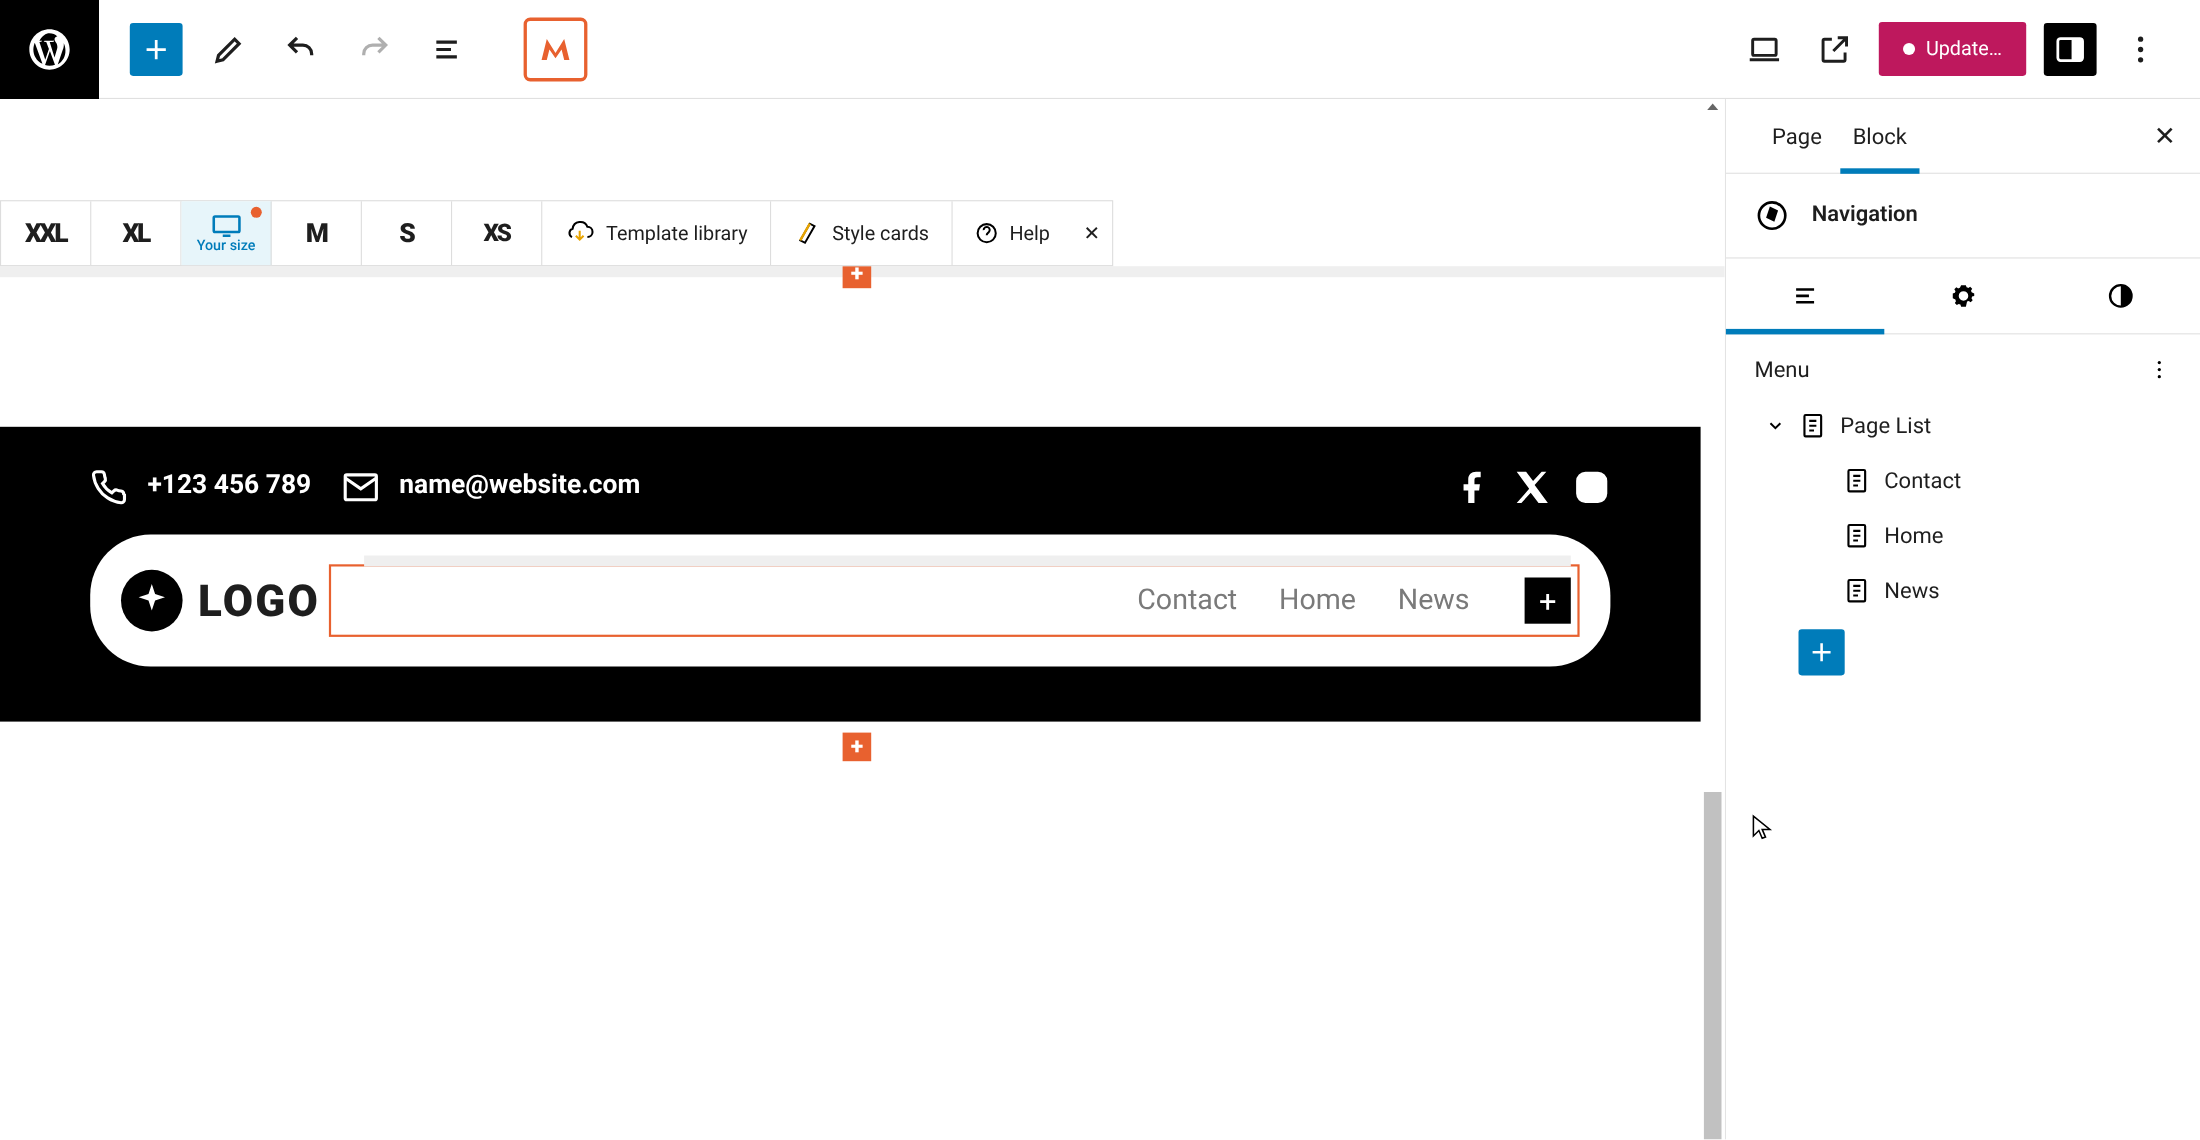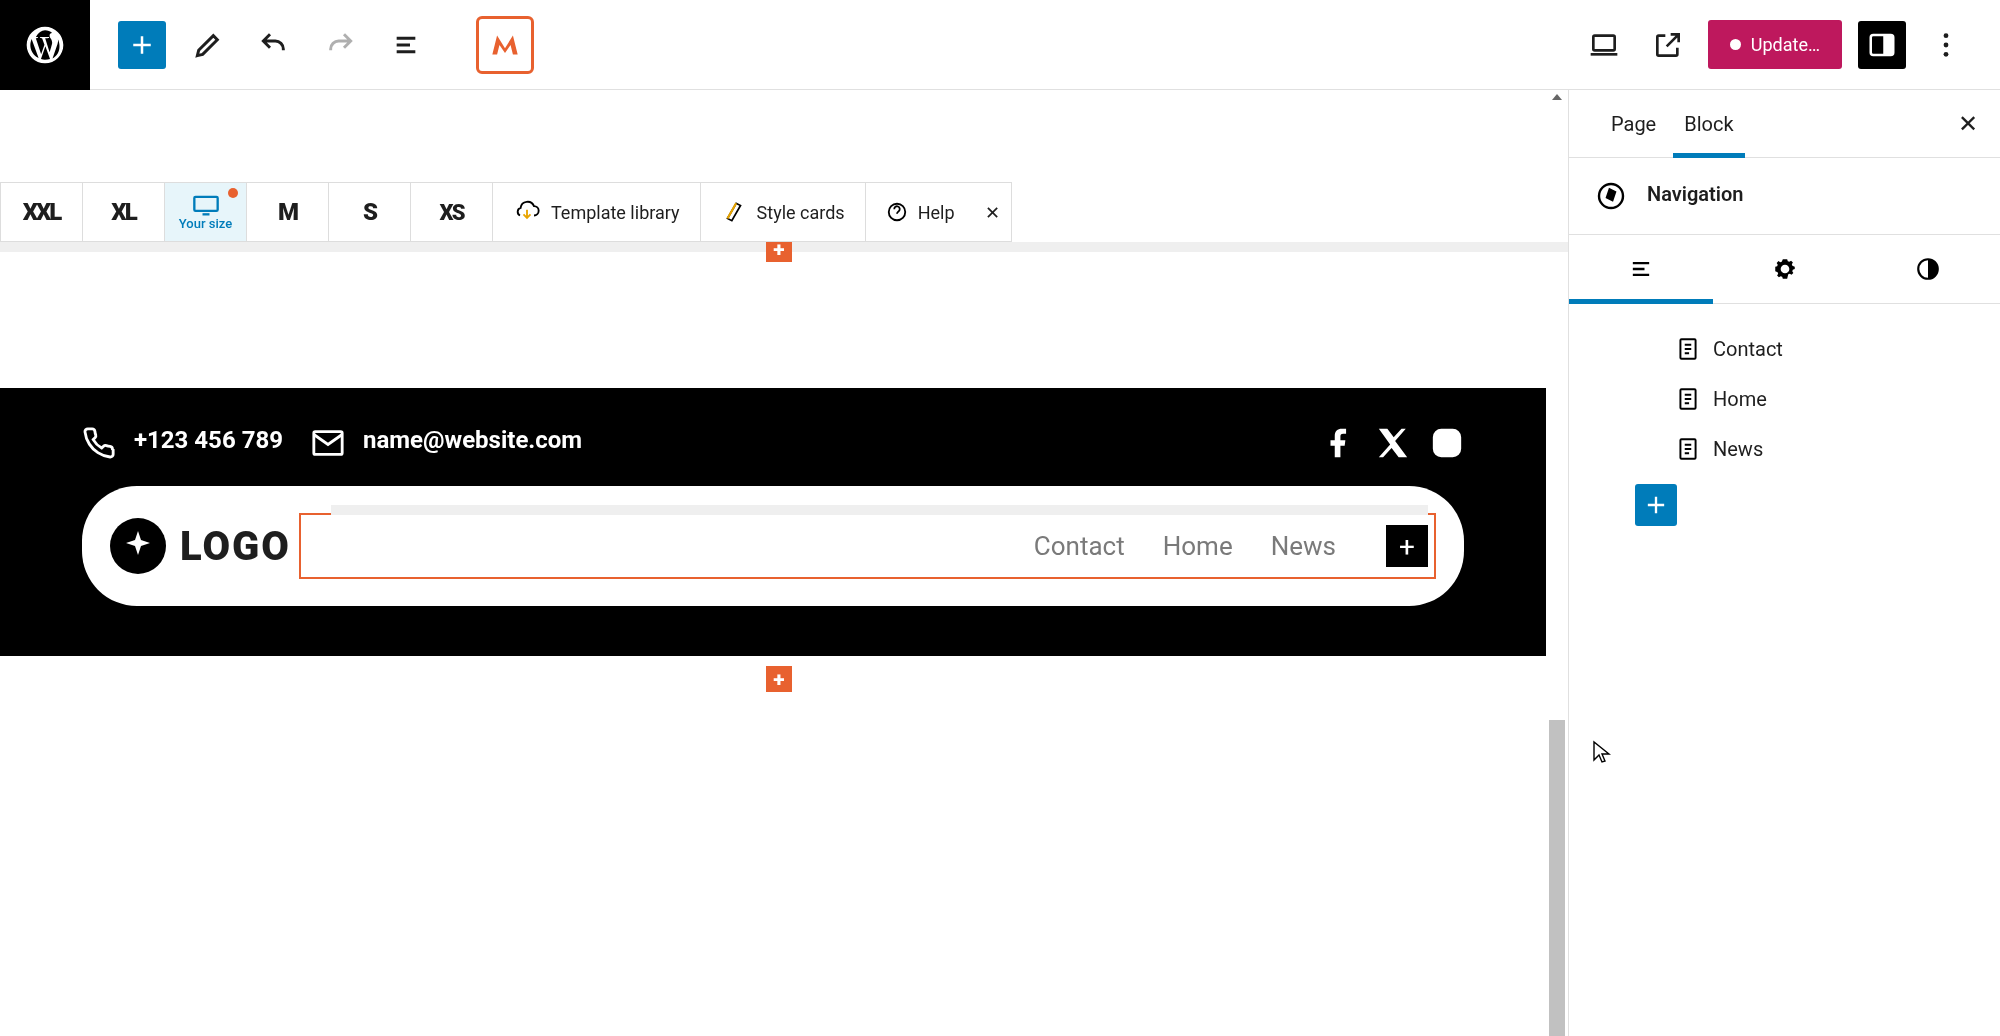--- a/index.html
+++ b/index.html
@@ -296,20 +296,38 @@
           </svg>
       </div>
       <div class="mode-tab">
         <svg width="26" height="26" viewBox="0 0 24 24">
             <circle cx="12" cy="12" r="9" fill="none" stroke="#000" stroke-width="2"></circle>
             <path d="M12 3a9 9 0 010 18z" fill="#000"></path>
           </svg>
       </div>
     </div>
     <div class="menu-section">
+      <div class="menu-header">
+        <span>Menu</span>
+        <svg width="22" height="22" viewBox="0 0 24 24" fill="#000">
+            <circle cx="12" cy="5" r="1.6"></circle>
+            <circle cx="12" cy="12" r="1.6"></circle>
+            <circle cx="12" cy="19" r="1.6"></circle>
+          </svg>
+      </div>
+      <div class="tree-row indent-1">
+        <svg width="18" height="18" viewBox="0 0 24 24" fill="none" stroke="#000" stroke-width="2.4">
+            <path d="M6 9l6 6 6-6"></path>
+          </svg>
+        <svg class="page-icon" viewBox="0 0 24 24" fill="none" stroke="#000" stroke-width="1.8">
+            <rect x="5" y="3" width="14" height="18" rx="1"></rect>
+            <path d="M9 8h6M9 12h6M9 16h4"></path>
+          </svg>
+        <span>Page List</span>
+      </div>
       <div class="tree-row indent-2">
         <svg class="page-icon" viewBox="0 0 24 24" fill="none" stroke="#000" stroke-width="1.8">
             <rect x="5" y="3" width="14" height="18" rx="1"></rect>
             <path d="M9 8h6M9 12h6M9 16h4"></path>
           </svg>
         <span>Contact</span>
       </div>
       <div class="tree-row indent-2">
         <svg class="page-icon" viewBox="0 0 24 24" fill="none" stroke="#000" stroke-width="1.8">
             <rect x="5" y="3" width="14" height="18" rx="1"></rect>

